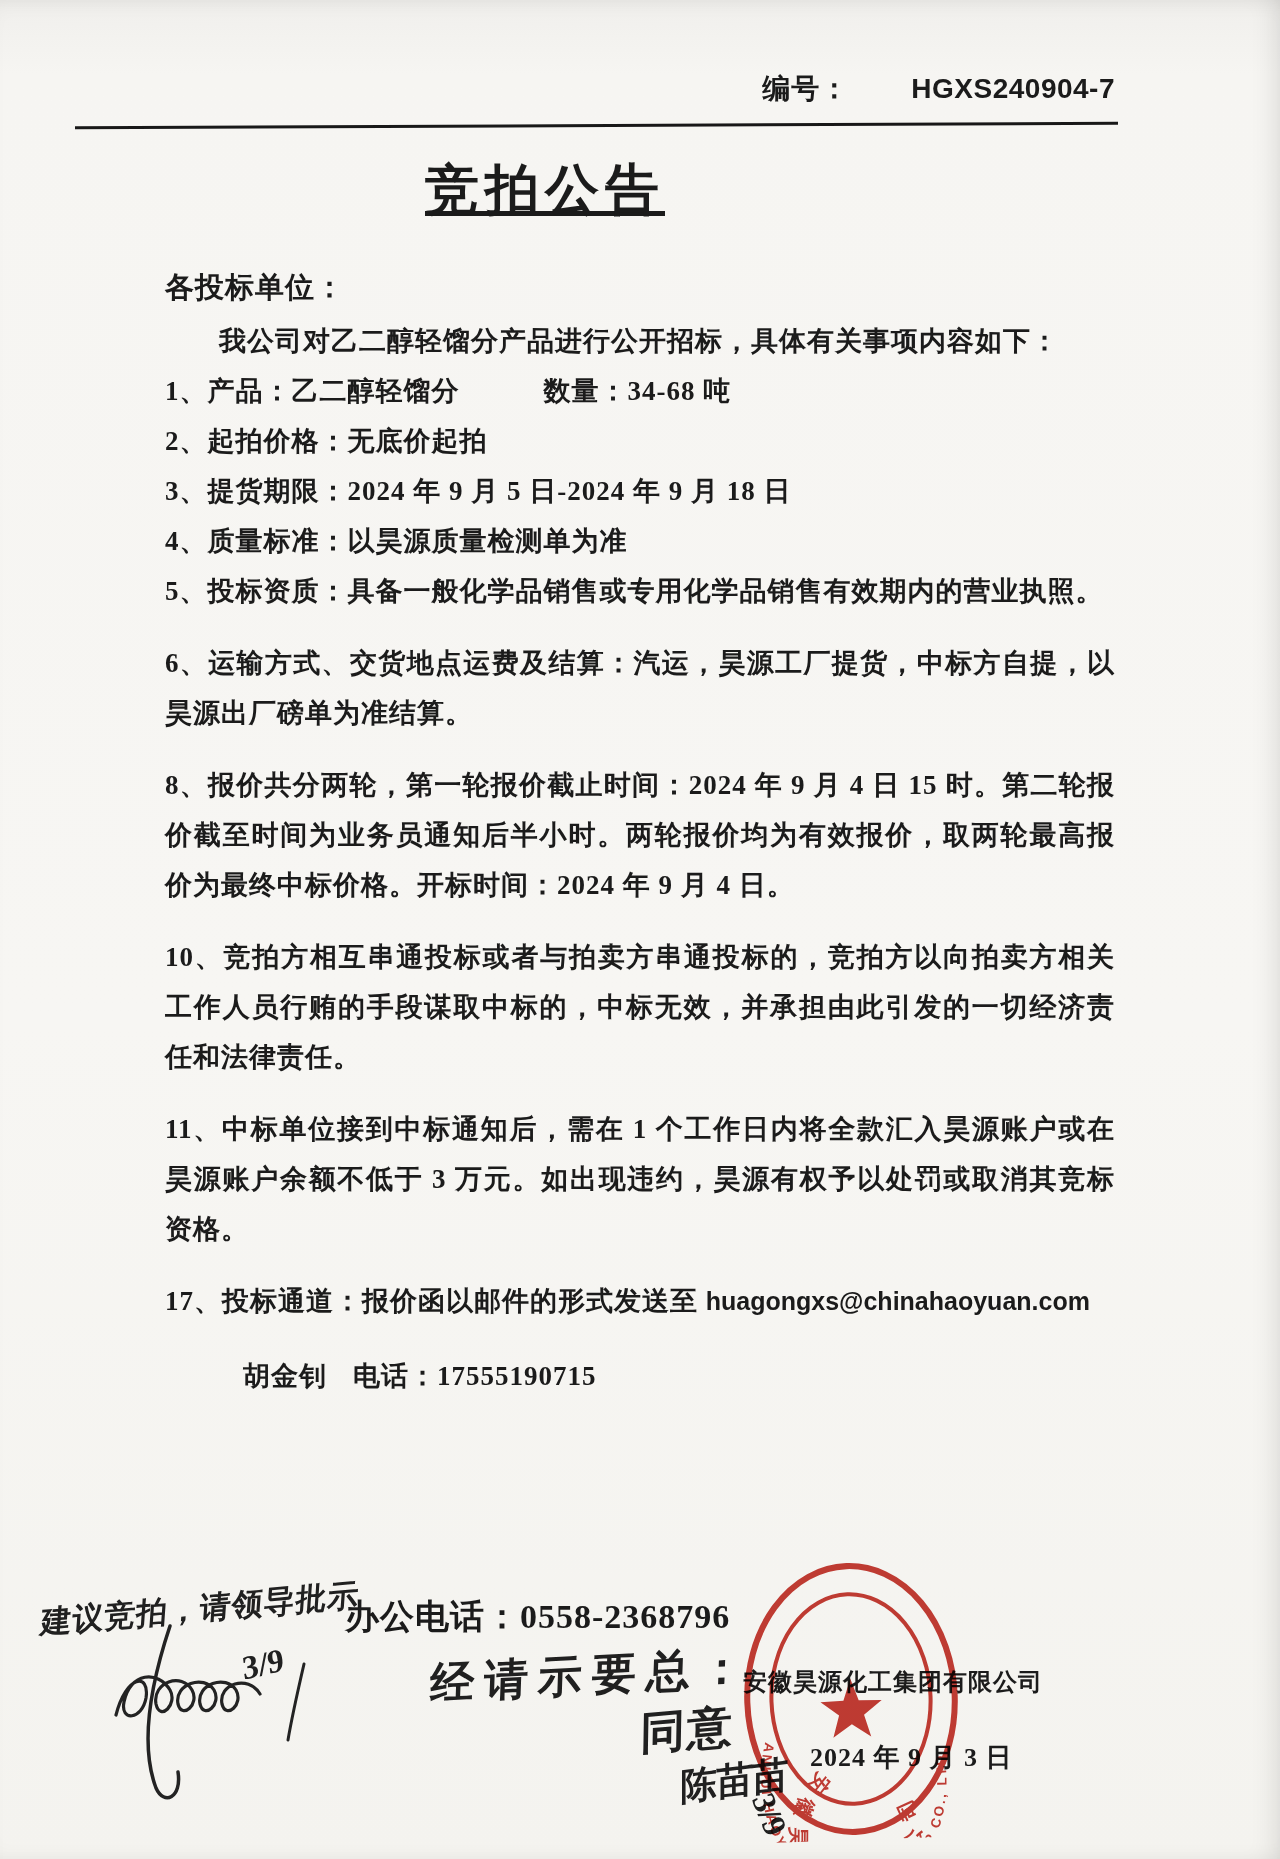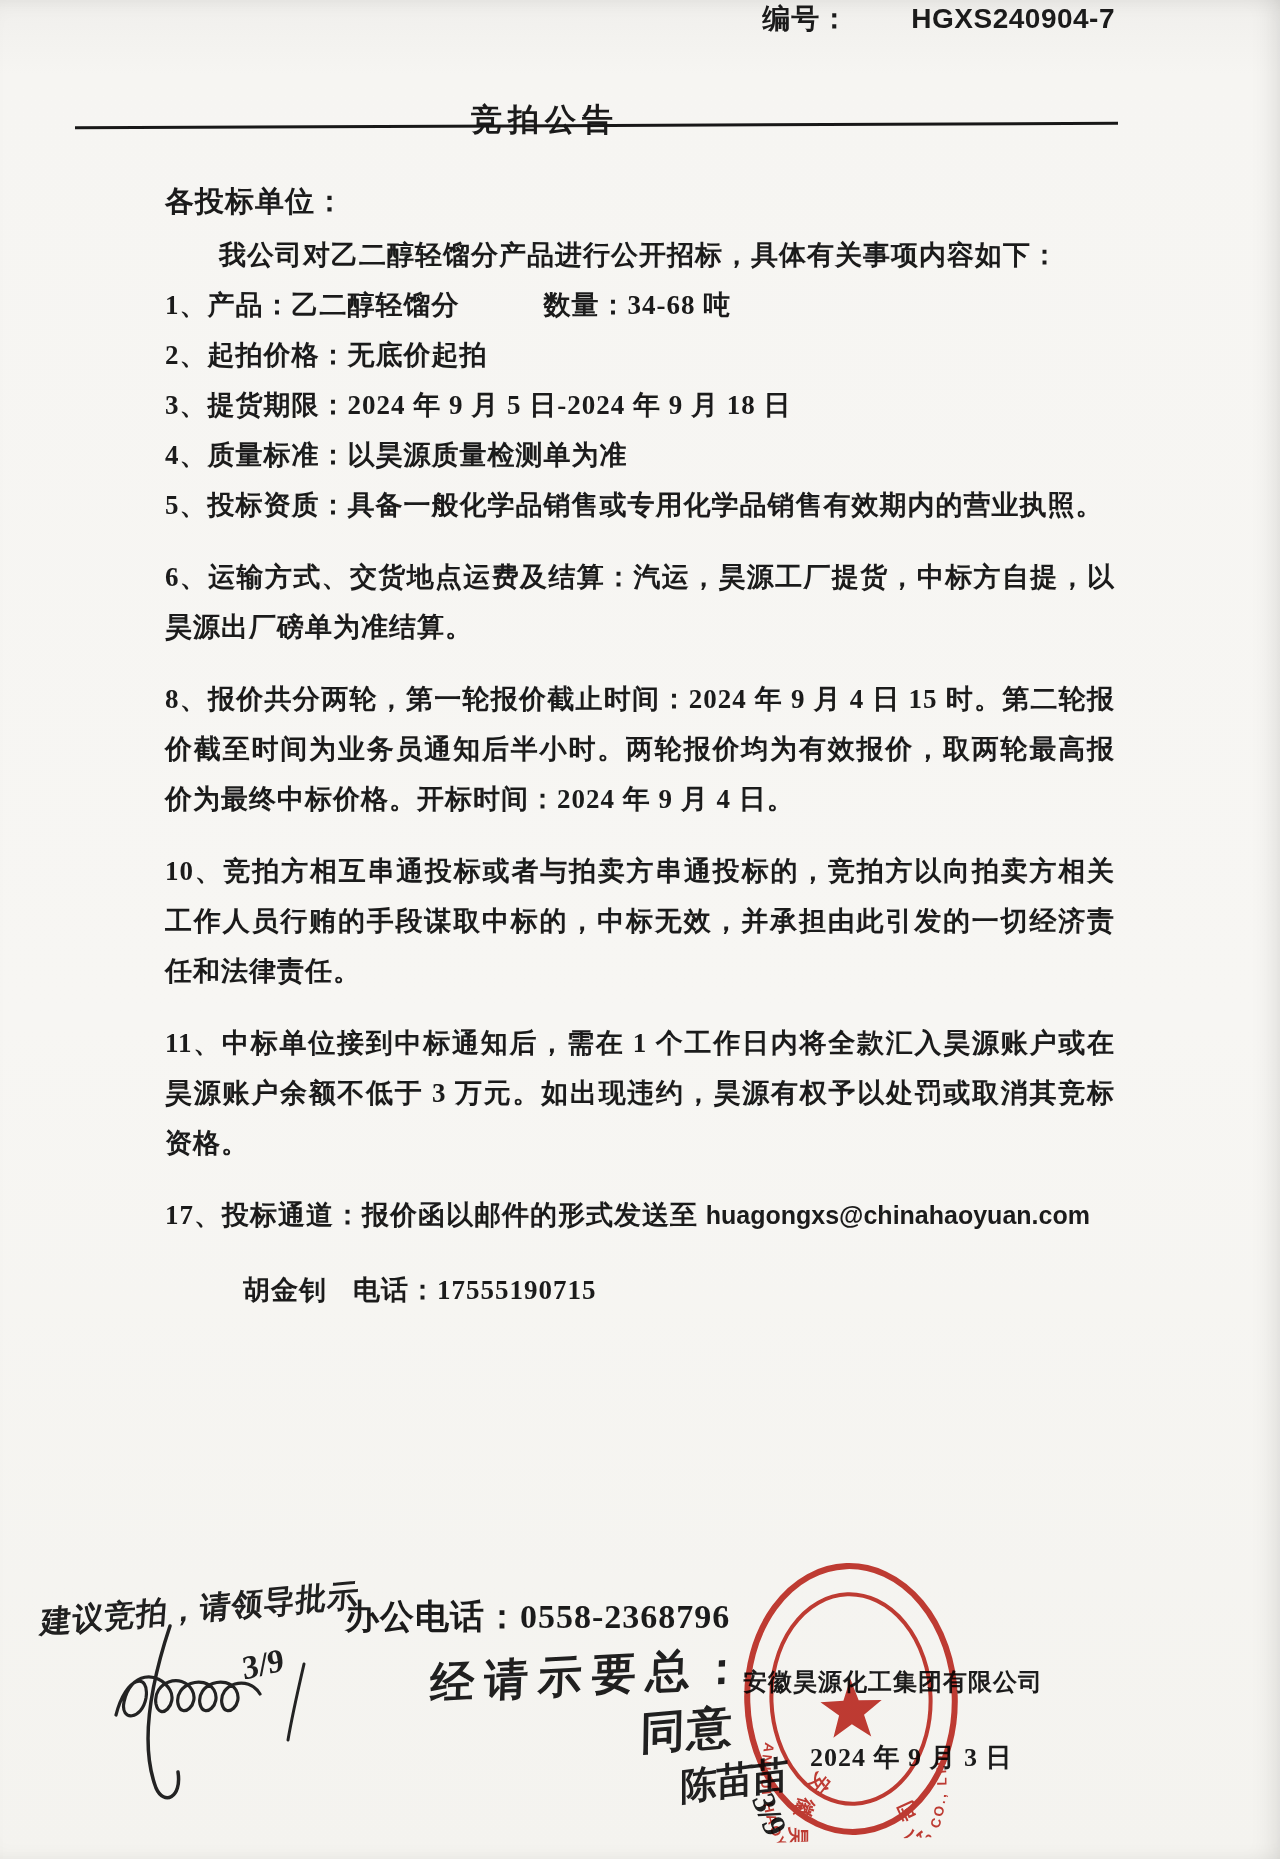--- a/index.html
+++ b/index.html
@@ -5,26 +5,26 @@
   html,body{margin:0;padding:0;}
   body{background:#d8d6d2;font-family:"Liberation Serif","DejaVu Serif",serif;}
   .page{
     position:relative;width:1280px;height:1859px;margin:0 auto;overflow:hidden;
     background:linear-gradient(180deg,#f0efec 0%,#f6f5f2 4%,#f7f6f3 55%,#f4f3ef 100%);
     box-shadow:inset -20px 0 30px -20px rgba(0,0,0,.14), inset 0 14px 22px -14px rgba(0,0,0,.07), inset 0 -14px 22px -16px rgba(0,0,0,.06);
     color:#1b1b1b;
   }
   .content{position:absolute;left:165px;width:950px;top:0;}
   
-  .ref-line{text-align:right;font-family:"Liberation Sans","DejaVu Sans",sans-serif;font-weight:700;font-size:28px;letter-spacing:1px;}
+  .ref-line{padding-top:70px;text-align:right;font-family:"Liberation Sans","DejaVu Sans",sans-serif;font-weight:700;font-size:28px;letter-spacing:1px;}
   .ref-line .ref-value{margin-left:62px;letter-spacing:0.5px;}
   .ref-rule{position:absolute;left:75px;top:124px;width:1043px;height:3px;background:#181818;transform:rotate(-0.25deg);}
-  .doc-title{margin:52px 0 0 0;text-align:center;transform:translateX(-95px);font-size:31px;font-weight:700;letter-spacing:6px;line-height:60px;}
+  .doc-title{margin:52px 0 0 0;text-align:center;transform:translateX(-95px);font-size:54px;font-weight:700;letter-spacing:6px;line-height:60px;text-decoration:underline;}
   
-  .salutation{margin-top:32px;font-size:29px;font-weight:600;letter-spacing:1px;}
+  .salutation{margin-top:48px;font-size:29px;font-weight:600;letter-spacing:1px;}
   .intro{margin:8px 0 0 0;text-indent:2em;font-size:27px;font-weight:600;line-height:50px;letter-spacing:1px;text-align:justify;}
   .items{margin-top:0;}
   .item{font-size:27px;font-weight:600;line-height:50px;letter-spacing:1px;text-align:justify;margin-top:22px;}
   .items .item:nth-child(-n+5){margin-top:0;}
   .mono{font-family:Liberation Sans, sans-serif;font-size:25px;letter-spacing:0;}
   
   .contact-row{margin-top:32px;font-size:27px;font-weight:600;letter-spacing:1px;display:flex;white-space:nowrap;}
   .contact-group2{margin-left:78px;}
   .c-gap{display:inline-block;width:26px;}
   .office-line{position:absolute;left:345px;top:1594px;font-size:34px;font-weight:600;letter-spacing:1px;white-space:nowrap;}

